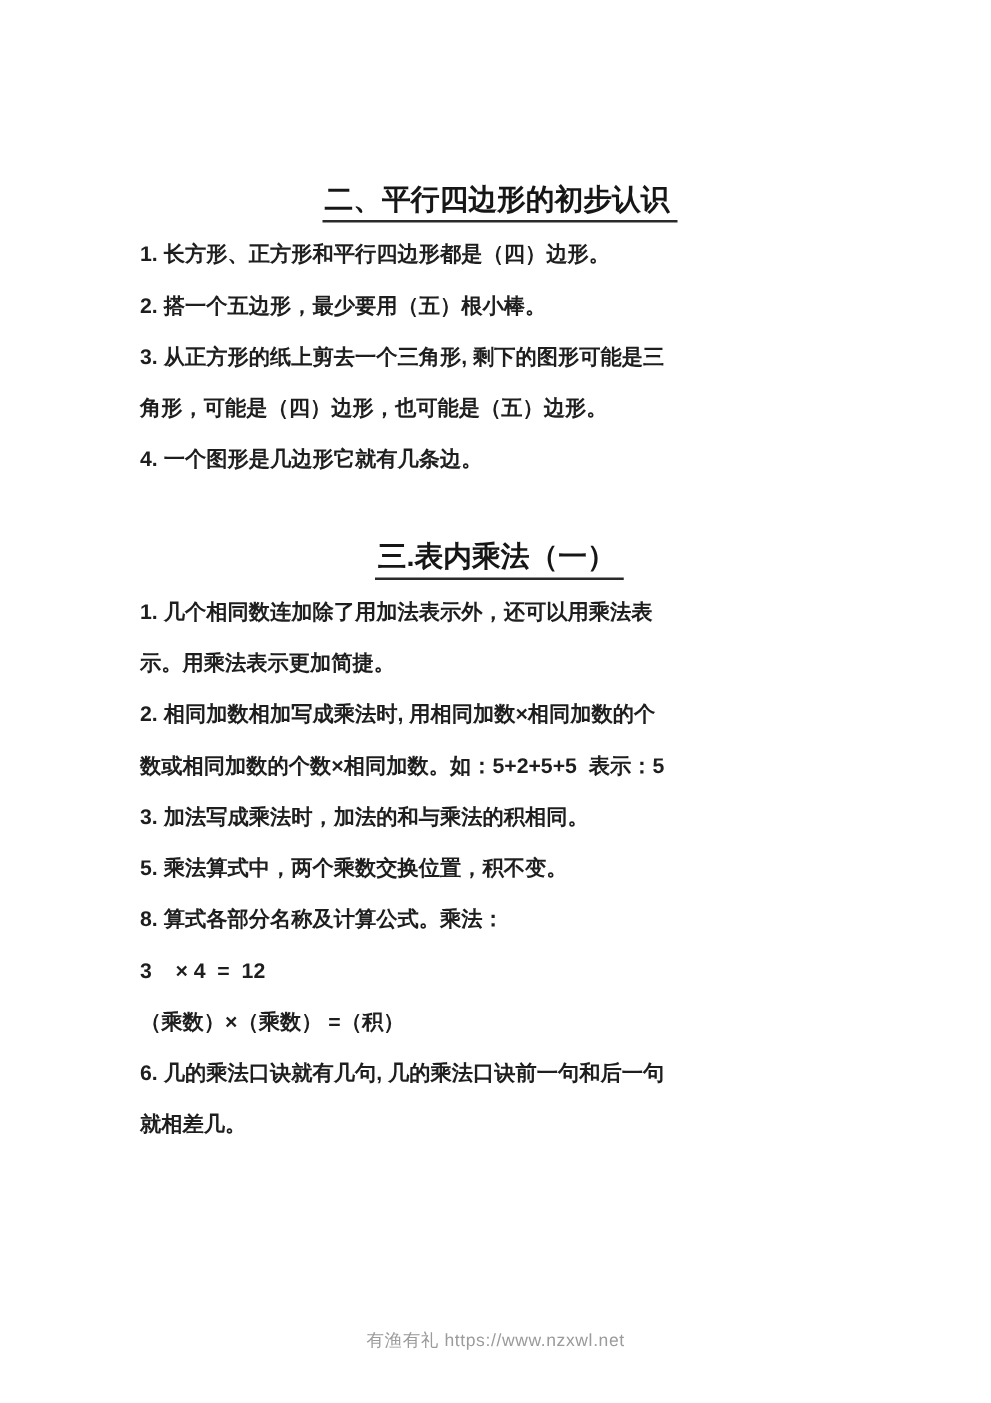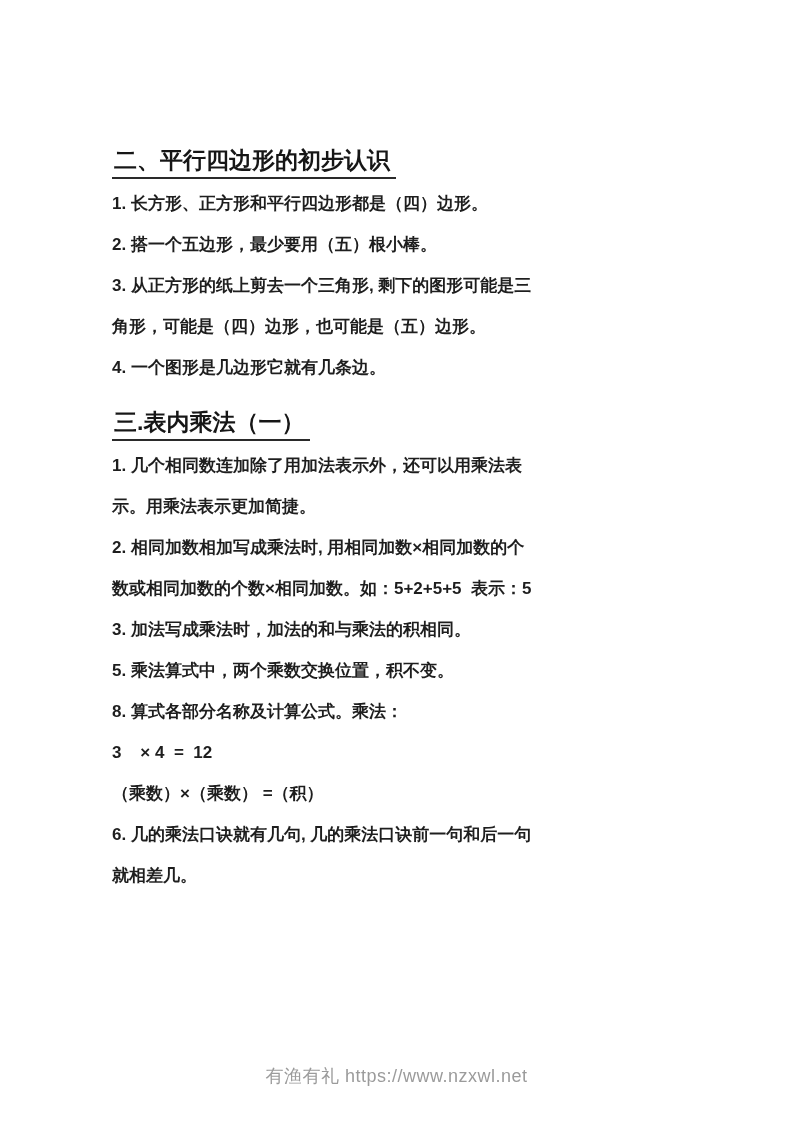--- a/index.html
+++ b/index.html
@@ -26,42 +26,42 @@
     height: 41px;
     line-height: 41px;
     font-size: 17px;
     font-weight: 700;
     white-space: pre;
     color: #1e1e1e;
   }
   .title-line {
     height: 41px;
     line-height: 41px;
-    text-align: left;
+    text-align: center;
     white-space: pre;
   }
   .title-underline {
     display: inline-block;
     font-size: 23px;
     font-weight: 700;
     color: #161616;
     border-bottom: 2px solid #2a2a2a;
     padding: 0 6px 1px 2px;
     line-height: 32px;
   }
   .section-2 {
-    margin-top: 16px;
+    margin-top: 40px;
   }
   .footer {
     position: absolute;
     top: 1064px;
     left: 0;
     width: 793px;
     text-align: center;
-    font-size: 18px;
+    font-size: 14px;
     font-weight: 400;
     color: #9b9b9b;
     letter-spacing: 0.5px;
   }
 </style>
 </head>
 <body>
 
 <div class="page">
   <div class="content">

